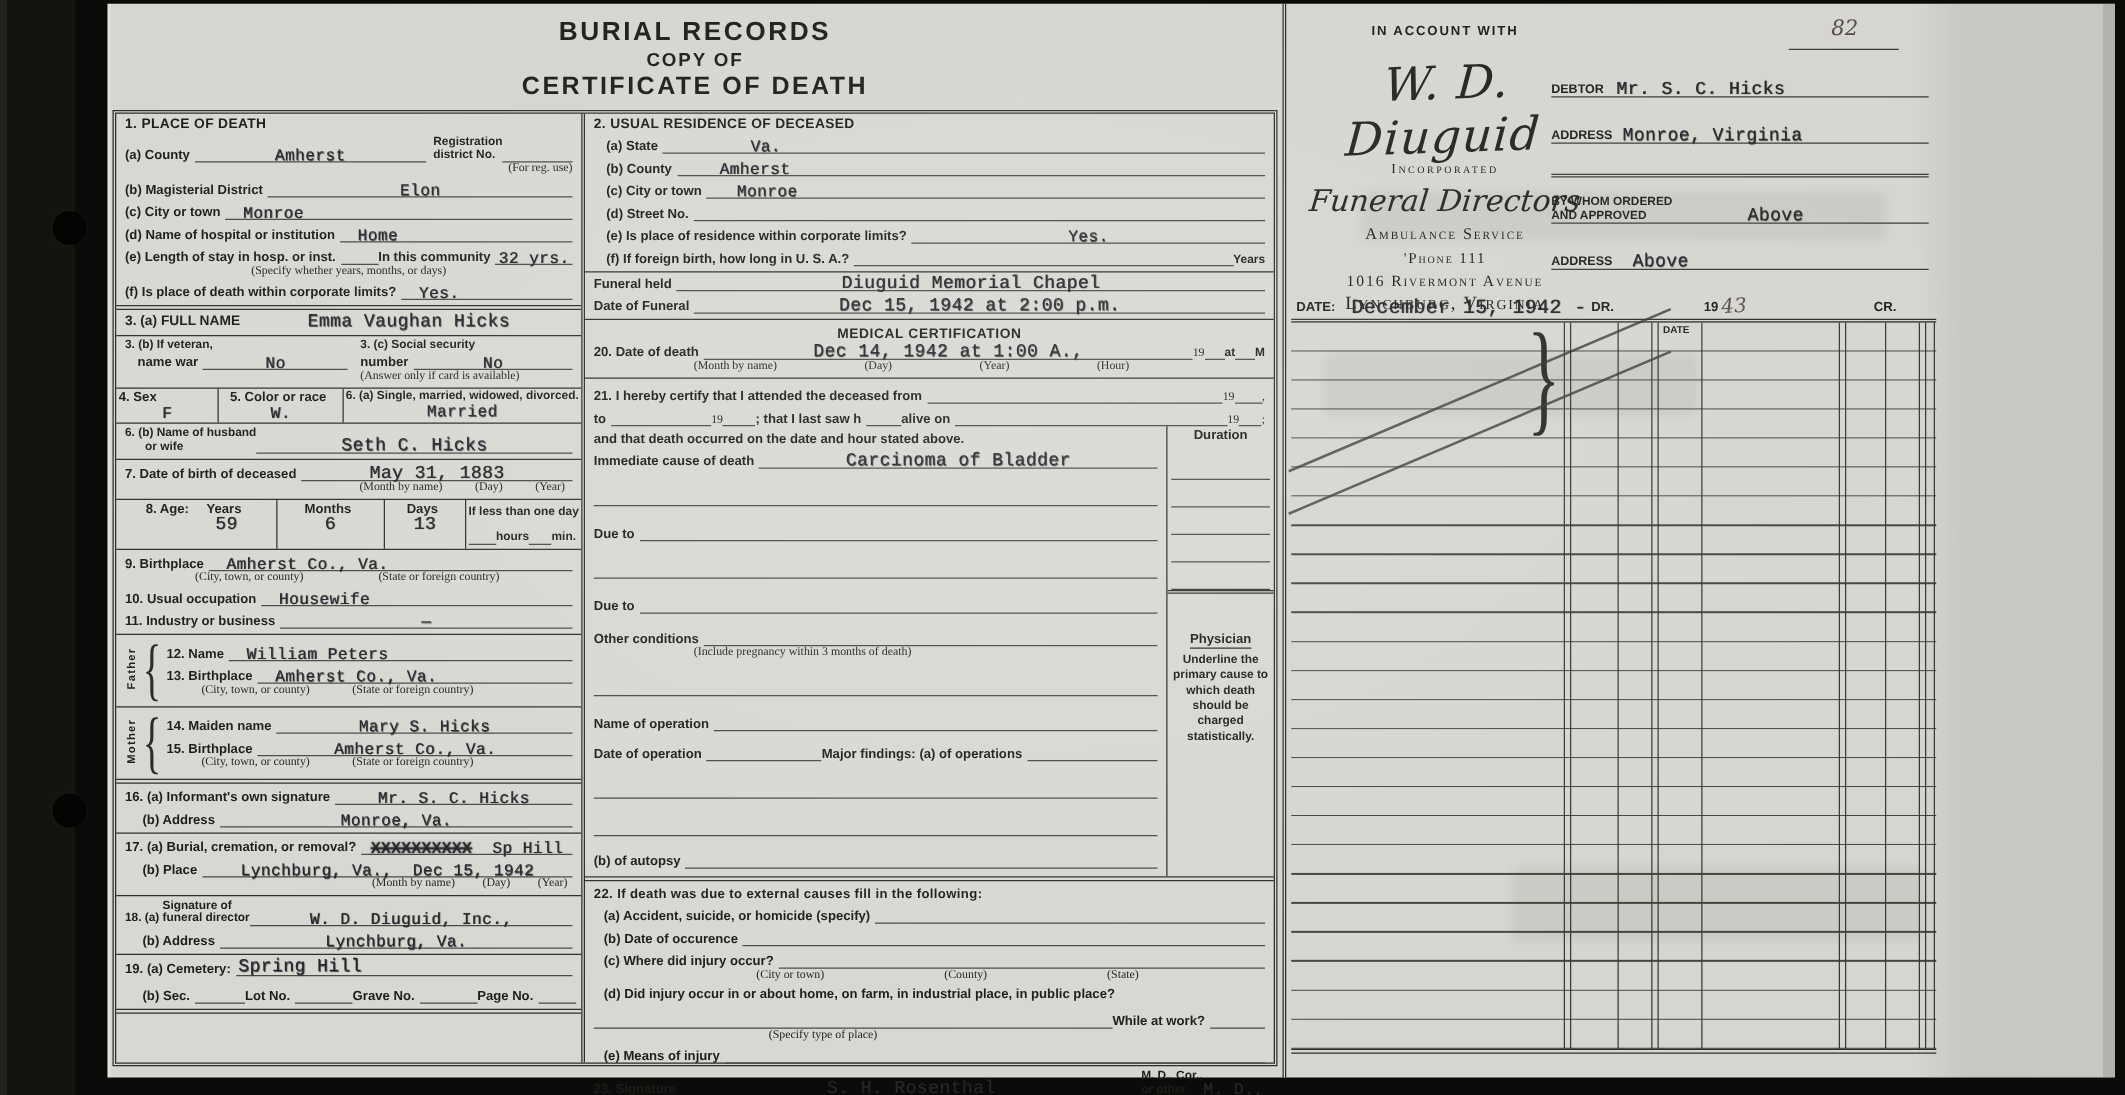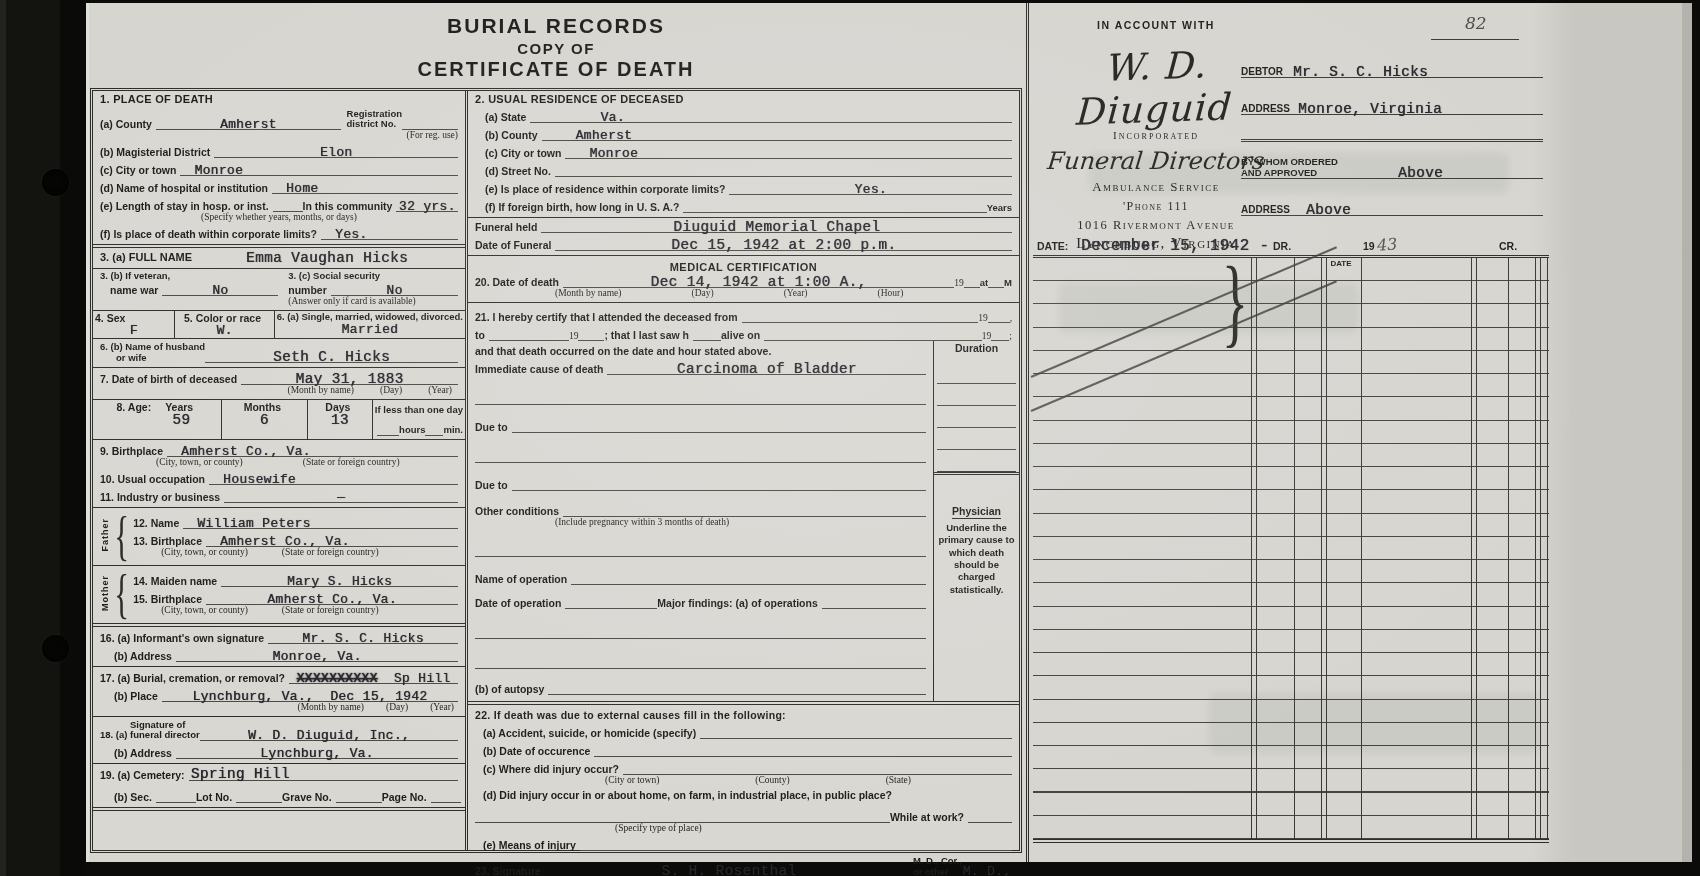--- a/index.html
+++ b/index.html
@@ -21,21 +21,21 @@
   .ch3{font-size:20px;font-weight:bold;letter-spacing:2px;margin-top:1px;}
   .cert{position:absolute;left:4px;top:85px;width:932px;height:765px;
         border:3px double #2c2c28;display:flex;box-sizing:border-box;background:rgba(255,255,255,.06);}
   .cleft{width:372px;border-right:3px double #2c2c28;display:flex;flex-direction:column;}
   .cmid{flex:1;display:flex;flex-direction:column;position:relative;}
   .sc{padding:2px 7px 4px;border-bottom:1.5px solid #2e2e2a;}
   .sc.d{border-bottom:4px double #2e2e2a;}
   .sc.nb{border-bottom:none;}
   .st{font-size:11px;font-weight:bold;letter-spacing:.3px;}
   .ln{display:flex;align-items:flex-end;margin-top:4px;}
-  .ln.t{margin-top:1px;justify-content:flex-end;}
+  .ln.t{margin-top:1px;}
   .lb{font-weight:bold;font-size:10.5px;white-space:nowrap;padding-right:4px;line-height:1.15;}
   .lbs{font-weight:bold;font-size:9.5px;white-space:nowrap;line-height:1.1;}
   .fl{flex:1;border-bottom:1px solid #4b4a43;min-height:13px;position:relative;
       display:flex;align-items:flex-end;justify-content:center;}
   .fl.l{justify-content:flex-start;padding-left:14px;}
   .fl.sm{flex:0 0 30px;}
   .ty{font-family:"Liberation Mono","DejaVu Sans Mono",monospace;font-size:13px;color:#26262b;
       letter-spacing:.3px;white-space:nowrap;text-shadow:.5px .4px .7px rgba(25,25,32,.8);
       margin-bottom:-2px;line-height:1;}
   .ty.big{font-size:14.5px;}

